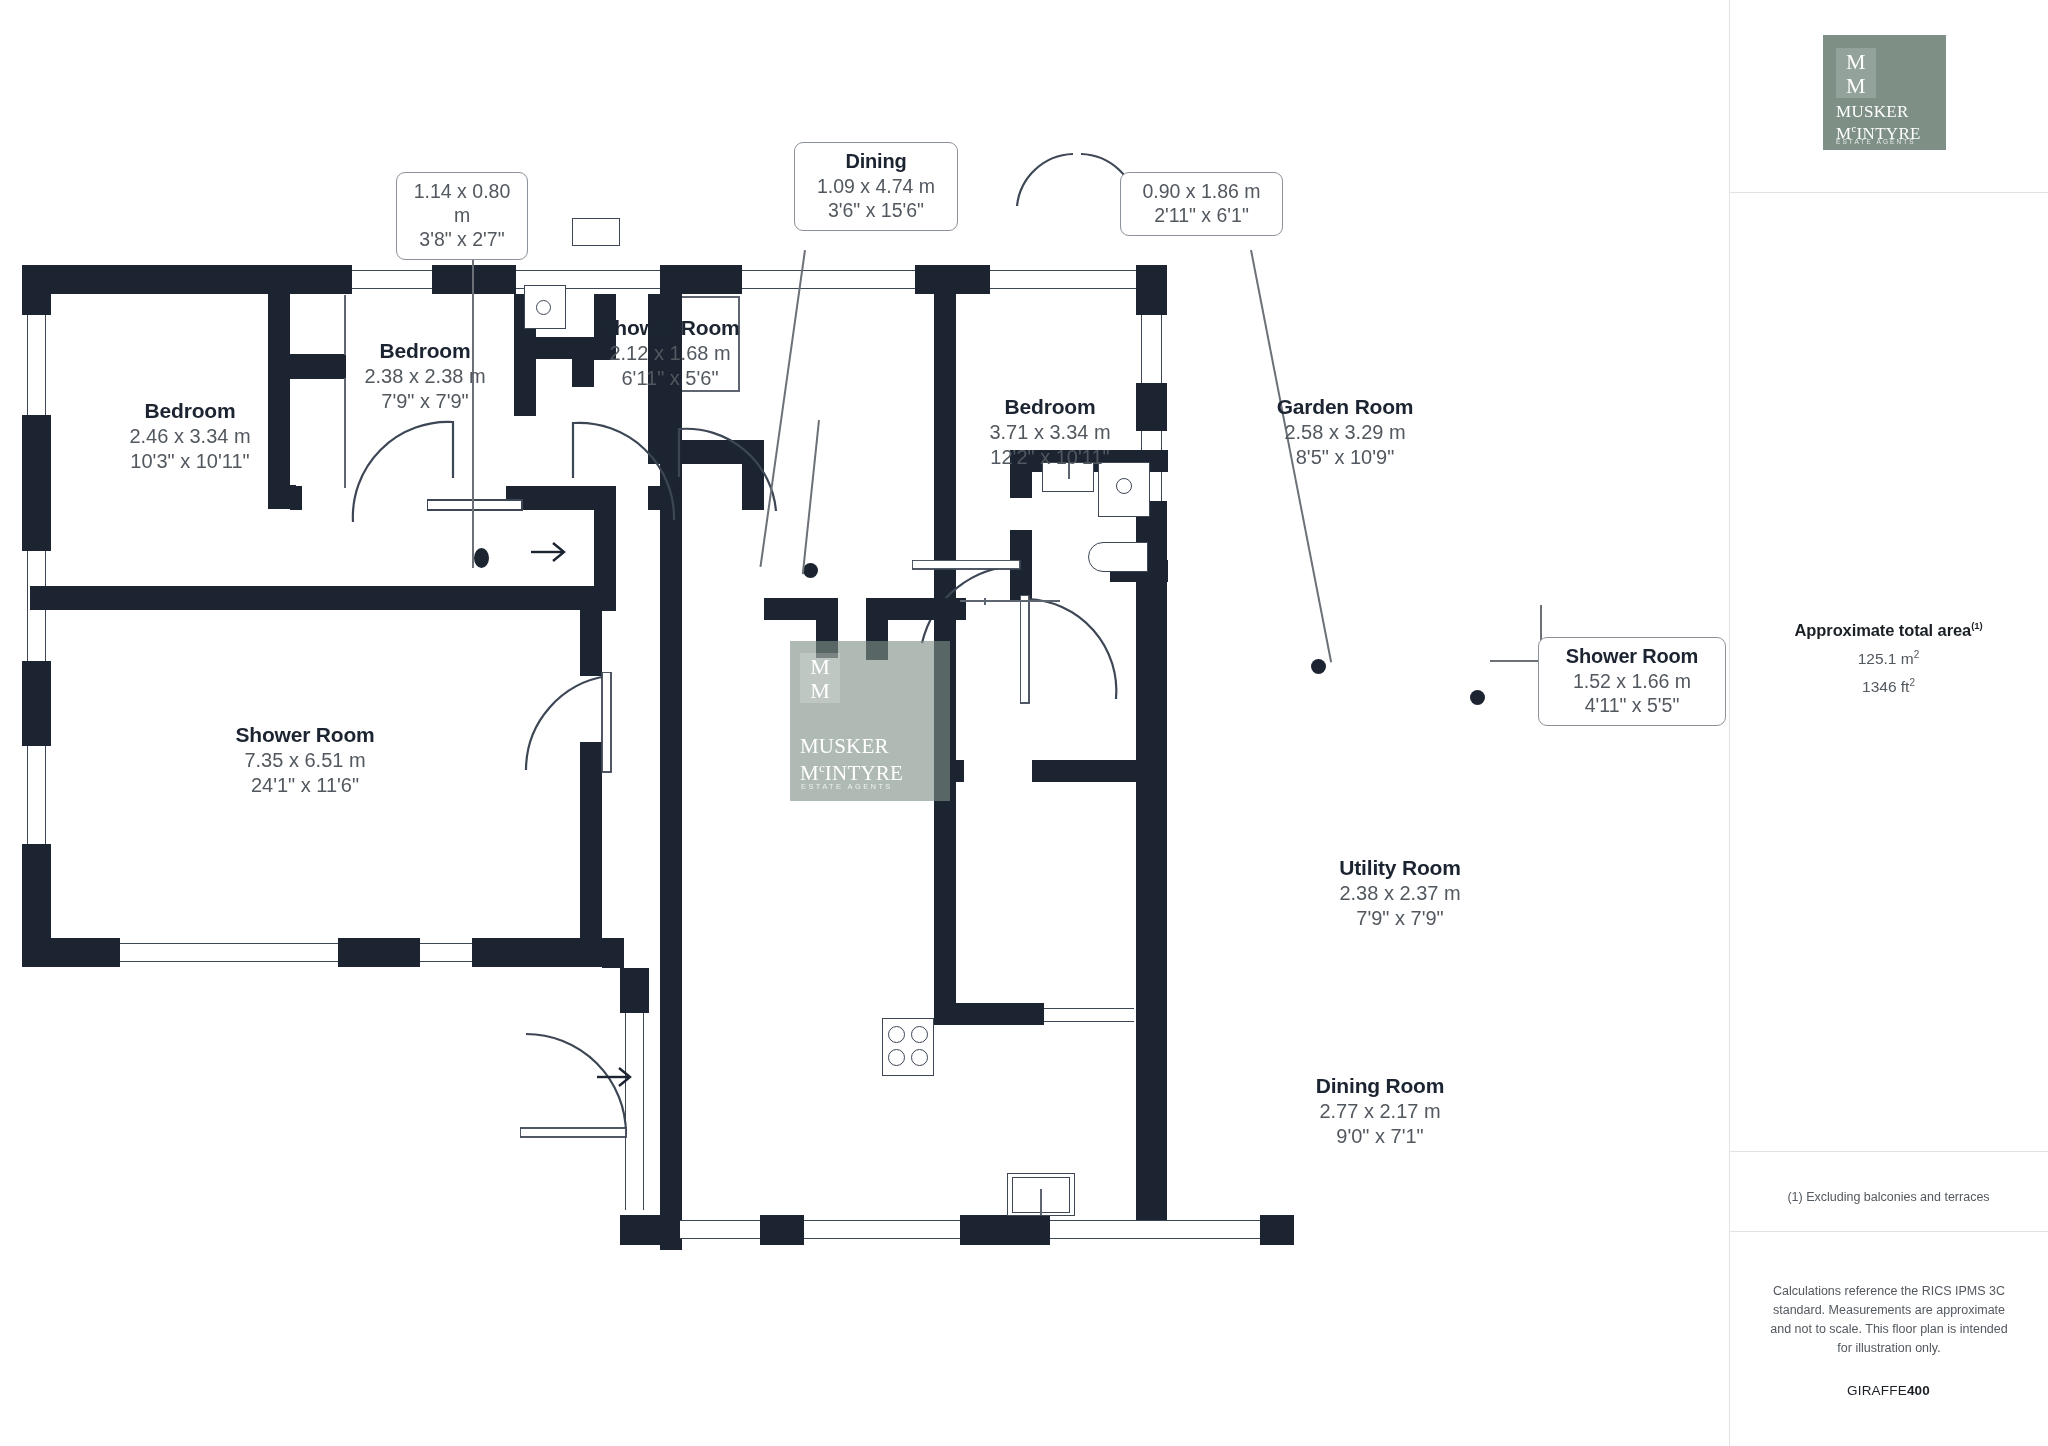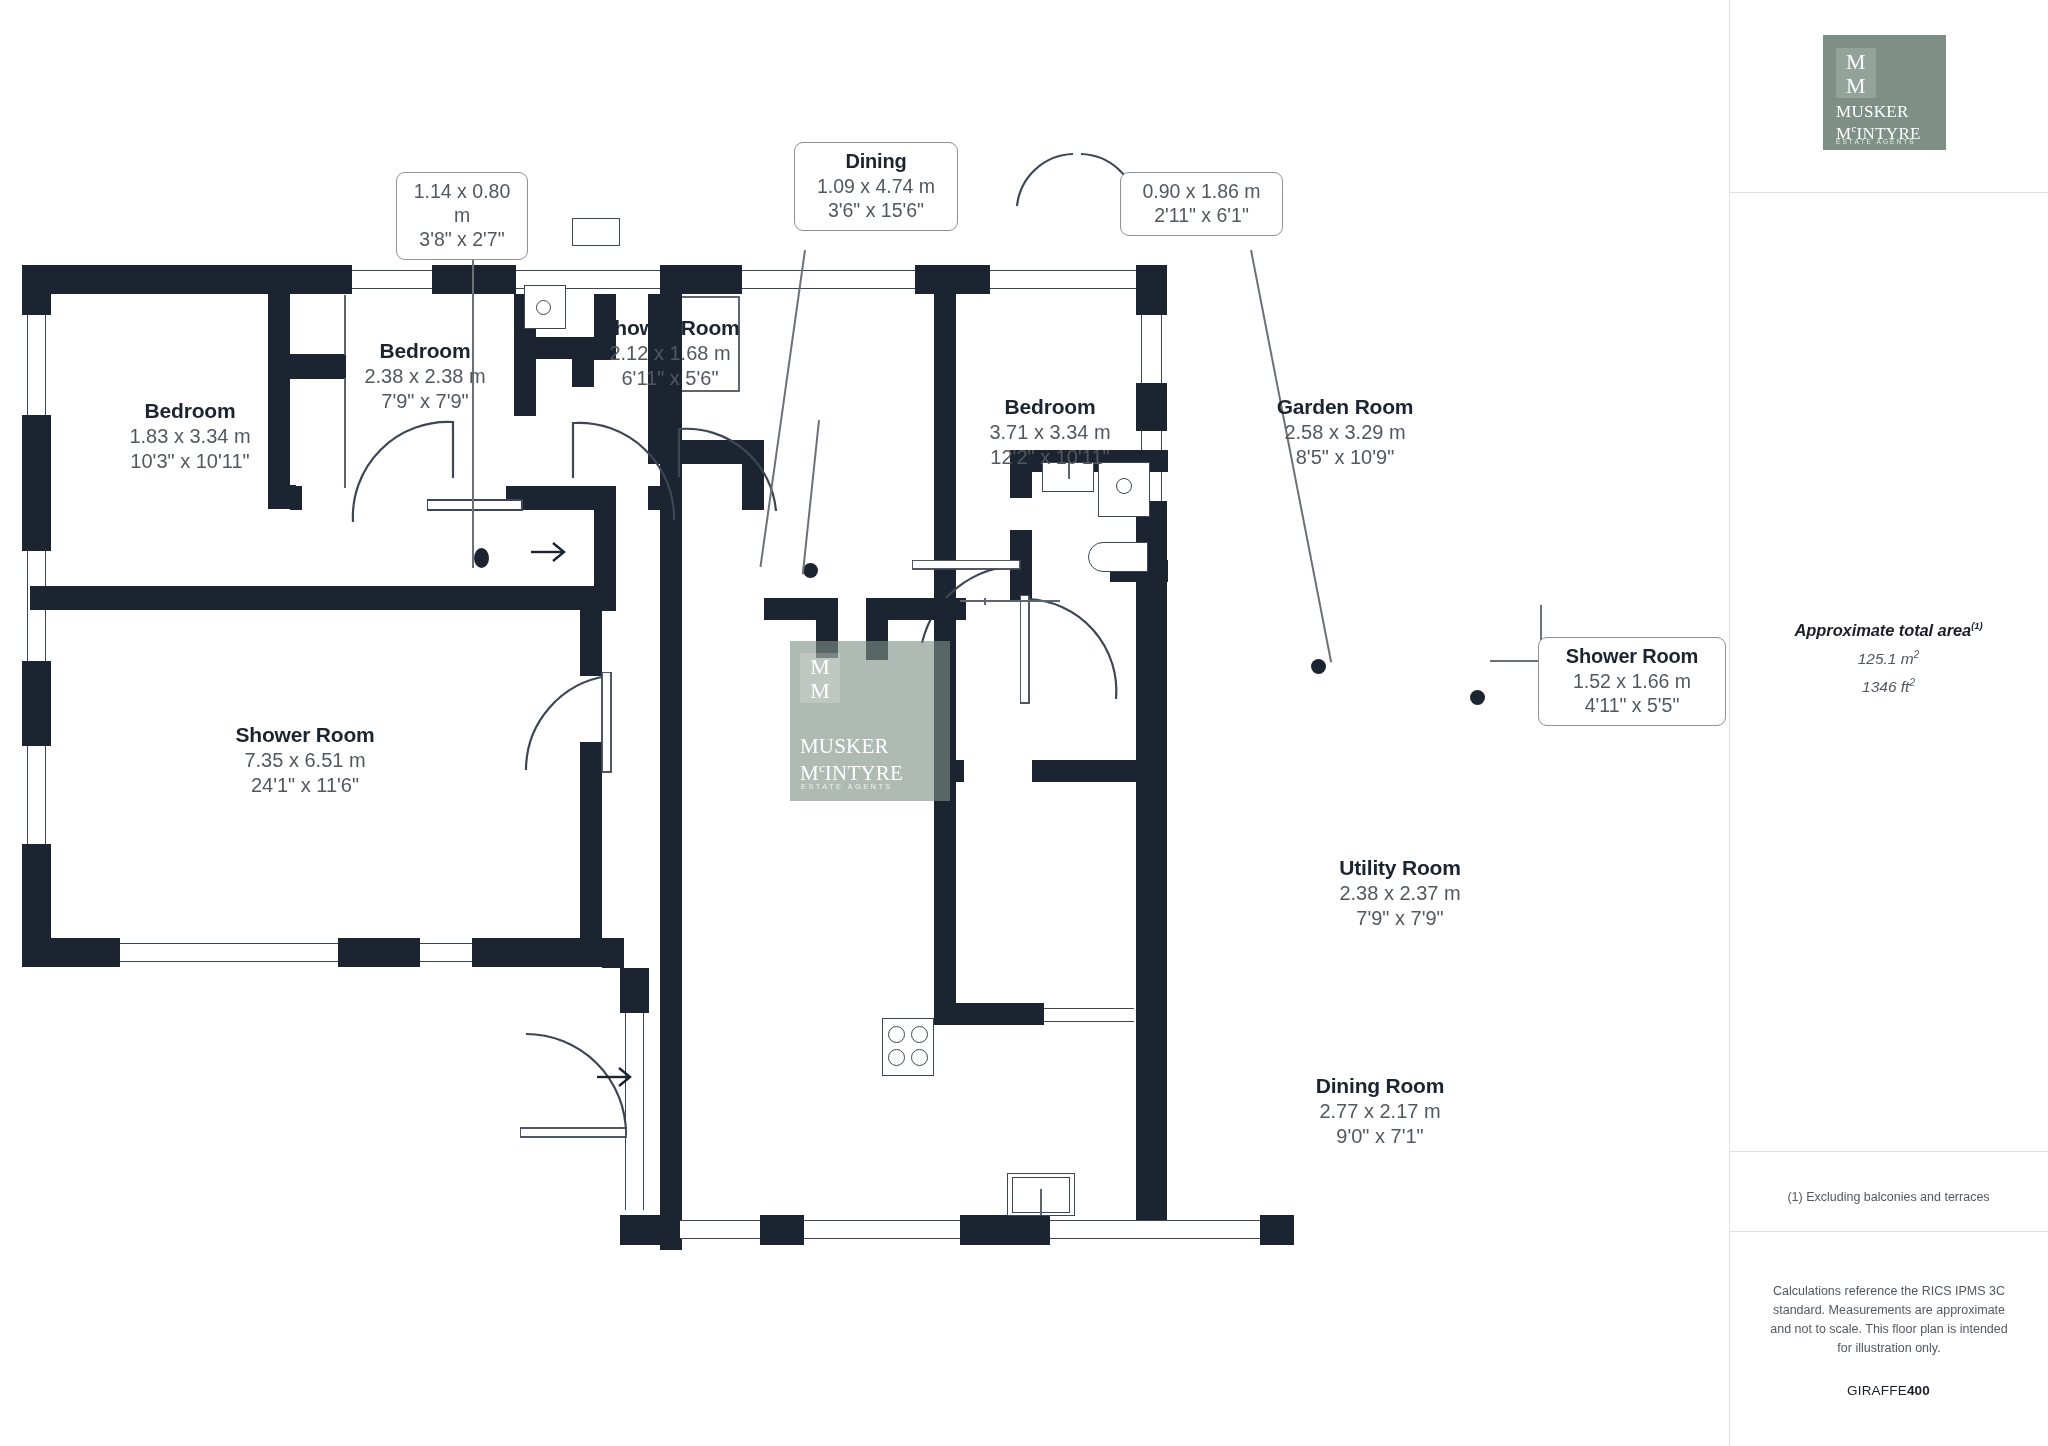--- a/index.html
+++ b/index.html
@@ -14,21 +14,21 @@
   #brand-logo{position:absolute;left:1823px;top:35px;width:123px;height:115px;background:#7e9086;}
   #brand-monogram{position:absolute;left:1836px;top:48px;width:40px;height:50px;background:rgba(255,255,255,.17);
     color:#fff;font-family:"Liberation Serif","DejaVu Serif",serif;font-size:22px;line-height:24px;
     text-align:center;padding-top:2px;box-sizing:border-box;letter-spacing:.5px;}
   #brand-name{position:absolute;left:1836px;top:103px;width:110px;color:#ffffff;
     font-family:"Liberation Serif","DejaVu Serif",serif;font-size:17px;line-height:17.5px;font-weight:400;letter-spacing:.3px;}
   #brand-name sup{font-size:11px;}
   #brand-sub{position:absolute;left:1836px;top:138px;width:110px;color:#e7ebe8;
     font-family:"Liberation Sans",sans-serif;font-size:6.5px;letter-spacing:2.1px;}
 
-  #area-block{position:absolute;left:1729px;top:620px;width:319px;text-align:center;font-style:italic;}
+  #area-block{position:absolute;left:1729px;top:620px;width:319px;text-align:center;}
   #area-title{font-size:16.5px;font-weight:bold;color:#1b2027;letter-spacing:-.1px;}
   #area-title sup{font-size:9.5px;font-weight:bold;vertical-align:super;}
   .area-val{font-size:15.5px;color:#52585f;margin-top:9px;}
   .area-val sup{font-size:10px;}
 
   #footnote{position:absolute;left:1729px;top:1190px;width:319px;text-align:center;
             font-size:12.5px;color:#52585f;}
   #legal{position:absolute;left:1769px;top:1282px;width:240px;text-align:center;
          font-size:12.5px;line-height:19px;color:#52585f;}
   #vendor{position:absolute;left:1729px;top:1383px;width:319px;text-align:center;
@@ -266,21 +266,21 @@
     <div id="watermark"></div>
     <div id="wm-mono">M<br>M</div>
     <div id="wm-name">
       <span>MUSKER</span><br>
       <span>M<sup>c</sup>INTYRE</span>
     </div>
     <div id="wm-sub">ESTATE AGENTS</div>
 
     <div class="room" style="left:50px;top:398px;width:280px;">
       <div class="nm">Bedroom</div>
-      <div class="dm">1.83 x 3.34 m</div>
+      <div class="dm">2.46 x 3.34 m</div>
       <div class="dm">10'3" x 10'11"</div>
     </div>
 
     <div class="room" style="left:300px;top:338px;width:250px;">
       <div class="nm">Bedroom</div>
       <div class="dm">2.38 x 2.38 m</div>
       <div class="dm">7'9" x 7'9"</div>
     </div>
 
     <div class="room" style="left:555px;top:315px;width:230px;">

